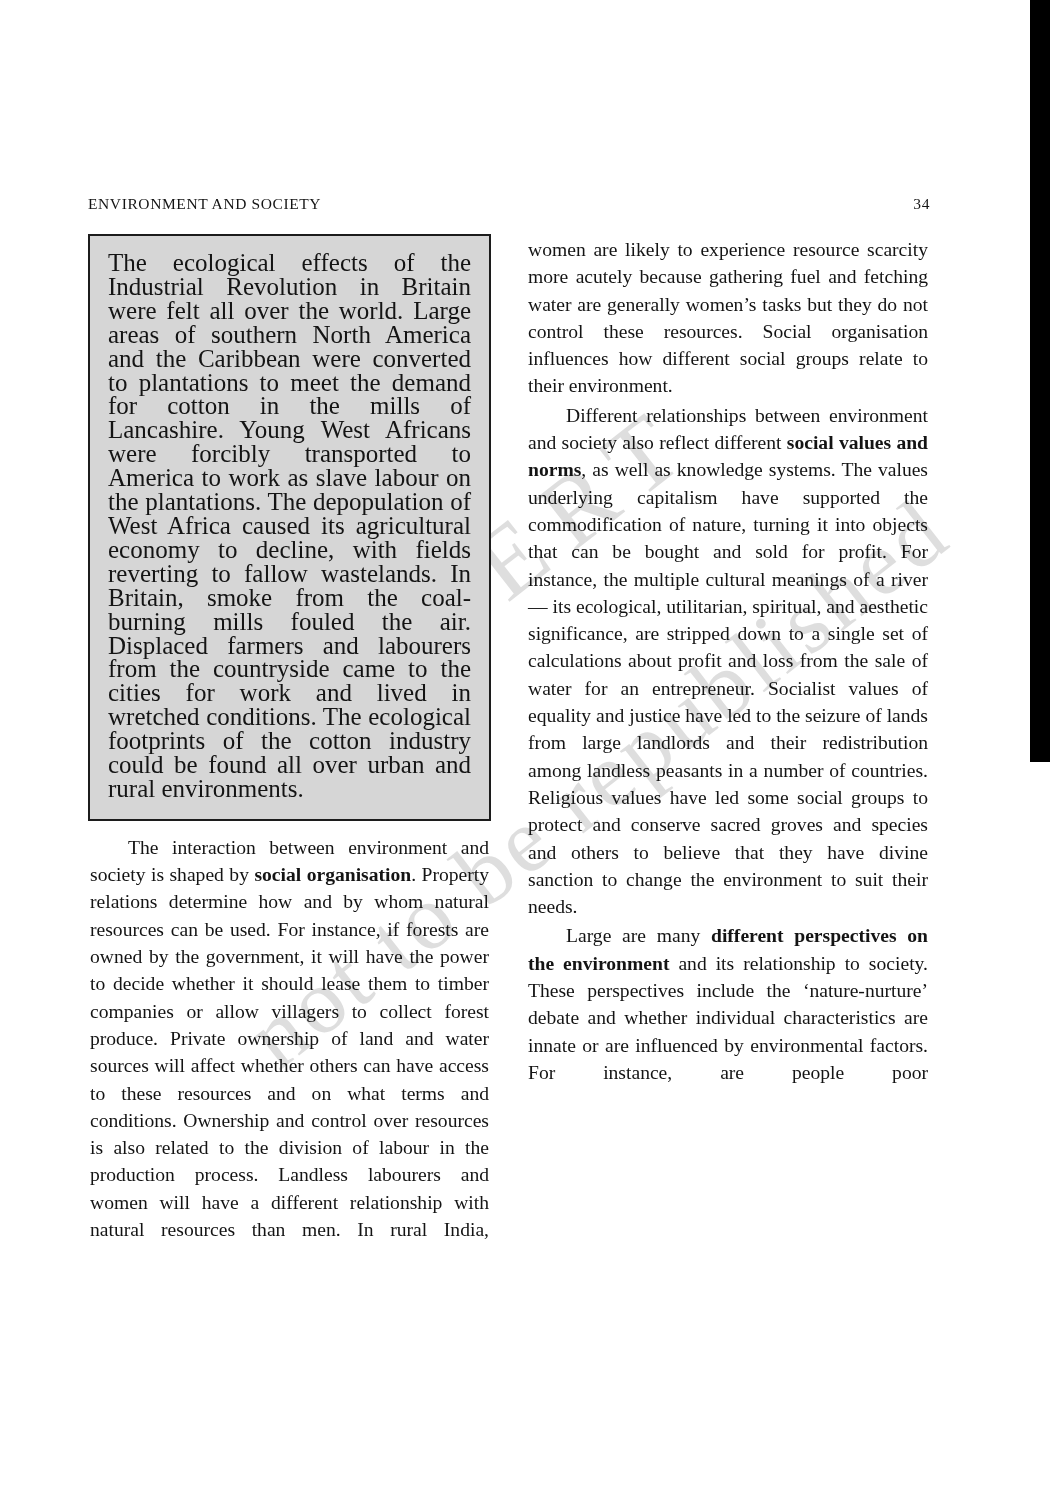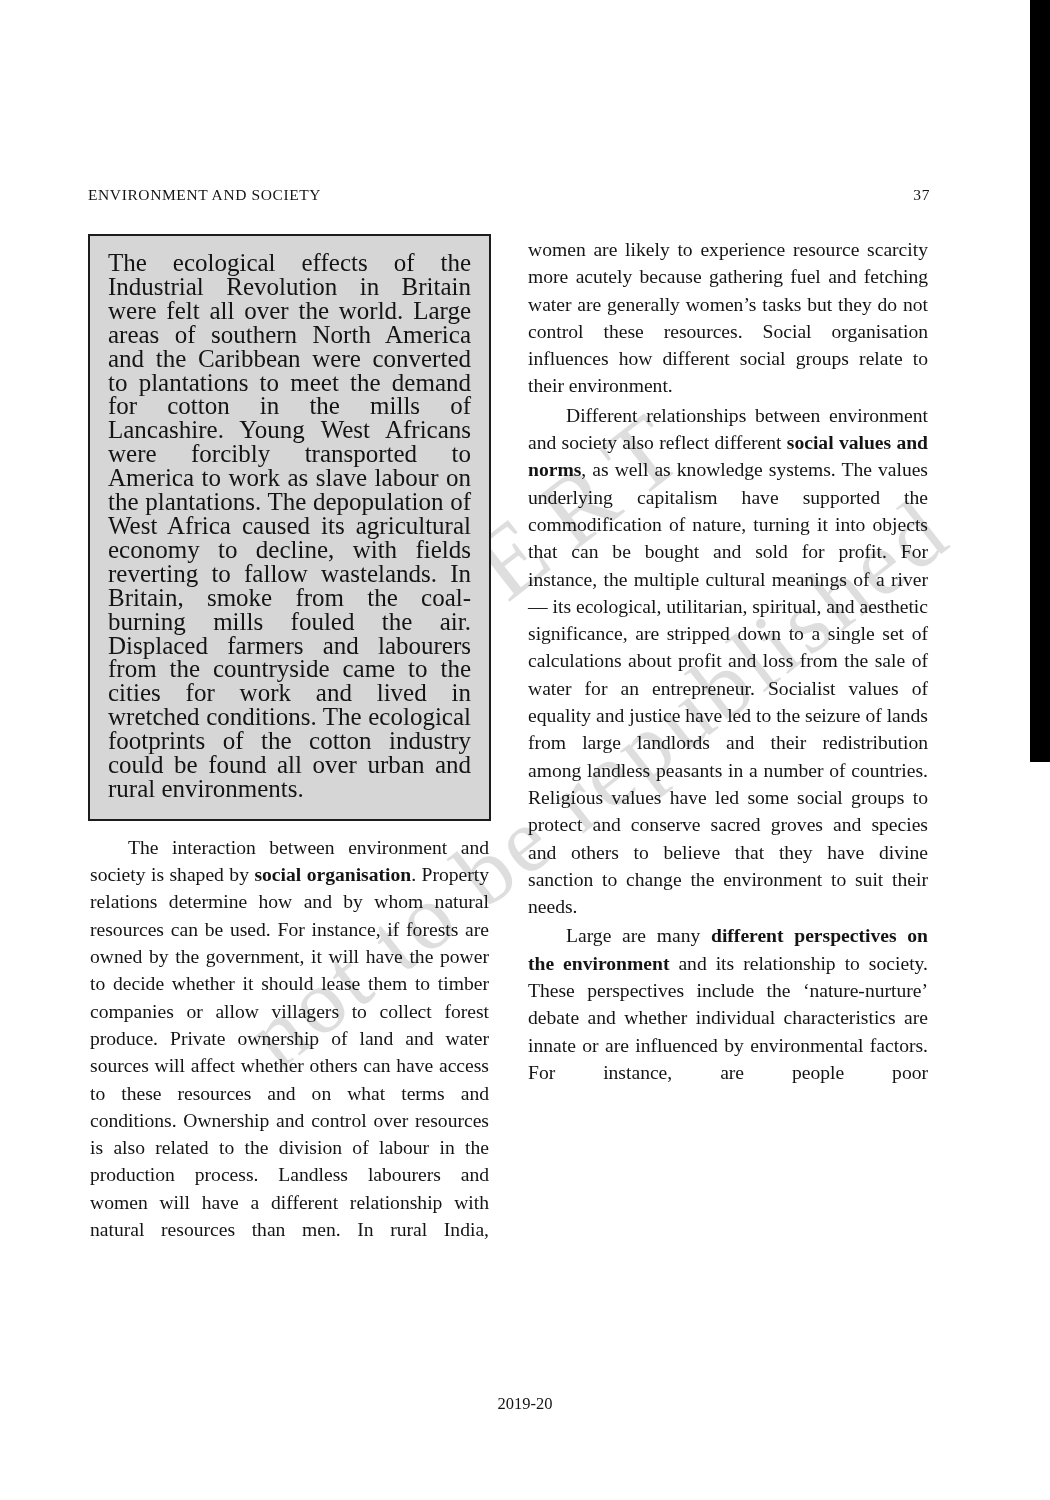--- a/index.html
+++ b/index.html
@@ -33,21 +33,21 @@
     transform: rotate(-38deg);
     transform-origin: center;
     color: rgba(145,145,145,0.30);
     text-align: center;
     font-family: "Liberation Serif", serif;
   }
   .wm-line1 { font-size: 100px; letter-spacing: 22px; white-space: nowrap; }
   .wm-line2 { font-size: 92px; letter-spacing: 4px; margin-top: 120px; white-space: nowrap; }
   .header {
     position: absolute;
-    top: 186px; left: 88px;
+    top: 195px; left: 88px;
     width: 842px;
     display: flex;
     justify-content: space-between;
     align-items: baseline;
     font-size: 15.5px;
     letter-spacing: 0.6px;
   }
   .columns {
     position: absolute;
     top: 234px; left: 88px;
@@ -96,21 +96,21 @@
     <div class="wm-inner">
       <div class="wm-line1">© NCERT</div>
       <div class="wm-line2">not to be republished</div>
     </div>
   </div>
 
   <div class="margin-tab"></div>
 
   <div class="header">
     <span>ENVIRONMENT AND SOCIETY</span>
-    <span>37</span>
+    <span>34</span>
   </div>
 
   <div class="columns">
 
     <div class="col-left">
       <div class="infobox">
         <p>The ecological effects of the Industrial Revolution in Britain were felt all over the world.  Large areas of southern North America and the Caribbean were converted to plantations to meet the demand for cotton in the mills of Lancashire. Young West Africans were forcibly transported to America to work as slave labour on the plantations.  The depopulation of West Africa caused its agricultural economy to decline, with fields reverting to fallow wastelands.  In Britain, smoke from the coal-burning mills fouled the air. Displaced farmers and labourers from the countryside came to the cities for work and lived in wretched conditions.  The ecological footprints of the cotton industry could be found all over urban and rural environments.</p>
       </div>
       <p class="body-para indent mt justify-last">
         <span>The interaction between environment and society is shaped by </span><b>social organisation</b><span>. Property relations determine how and by whom natural resources can be used.  For instance, if forests are owned by the government, it will have the power to decide whether it should lease them to timber companies or allow villagers to collect forest produce.  Private ownership of land and water sources will affect whether others can have access to these resources and on what terms and conditions.  Ownership and control over resources is also related to the division of labour in the production process.  Landless labourers and women will have a different relationship with natural resources than men. In rural India,</span>
@@ -122,15 +122,14 @@
       <p class="body-para indent">
         <span>Different relationships between environment and society also reflect different </span><b>social values and norms</b><span>, as well as knowledge systems.  The values underlying capitalism have supported the commodification of nature, turning it into objects that can be bought and sold for profit.  For instance, the multiple cultural meanings of a river — its ecological, utilitarian, spiritual, and aesthetic significance, are stripped down to a single set of calculations about profit and loss from the sale of water for an entrepreneur. Socialist values of equality and justice have led to the seizure of lands from large landlords and their redistribution among landless peasants in a number of countries.  Religious values have led some social groups to protect and conserve sacred groves and species and others to believe that they have divine sanction to change the environment to suit their needs.</span>
       </p>
       <p class="body-para indent justify-last">
         <span>Large are many </span><b>different perspectives on the environment</b><span> and its relationship to society.  These perspectives include the ‘nature-nurture’ debate and whether individual characteristics are innate or are influenced by environmental factors.  For instance, are people poor</span>
       </p>
     </div>
 
   </div>
 
-  <div class="footer">2019-20</div>
 
 </div>
 
 </body></html>

